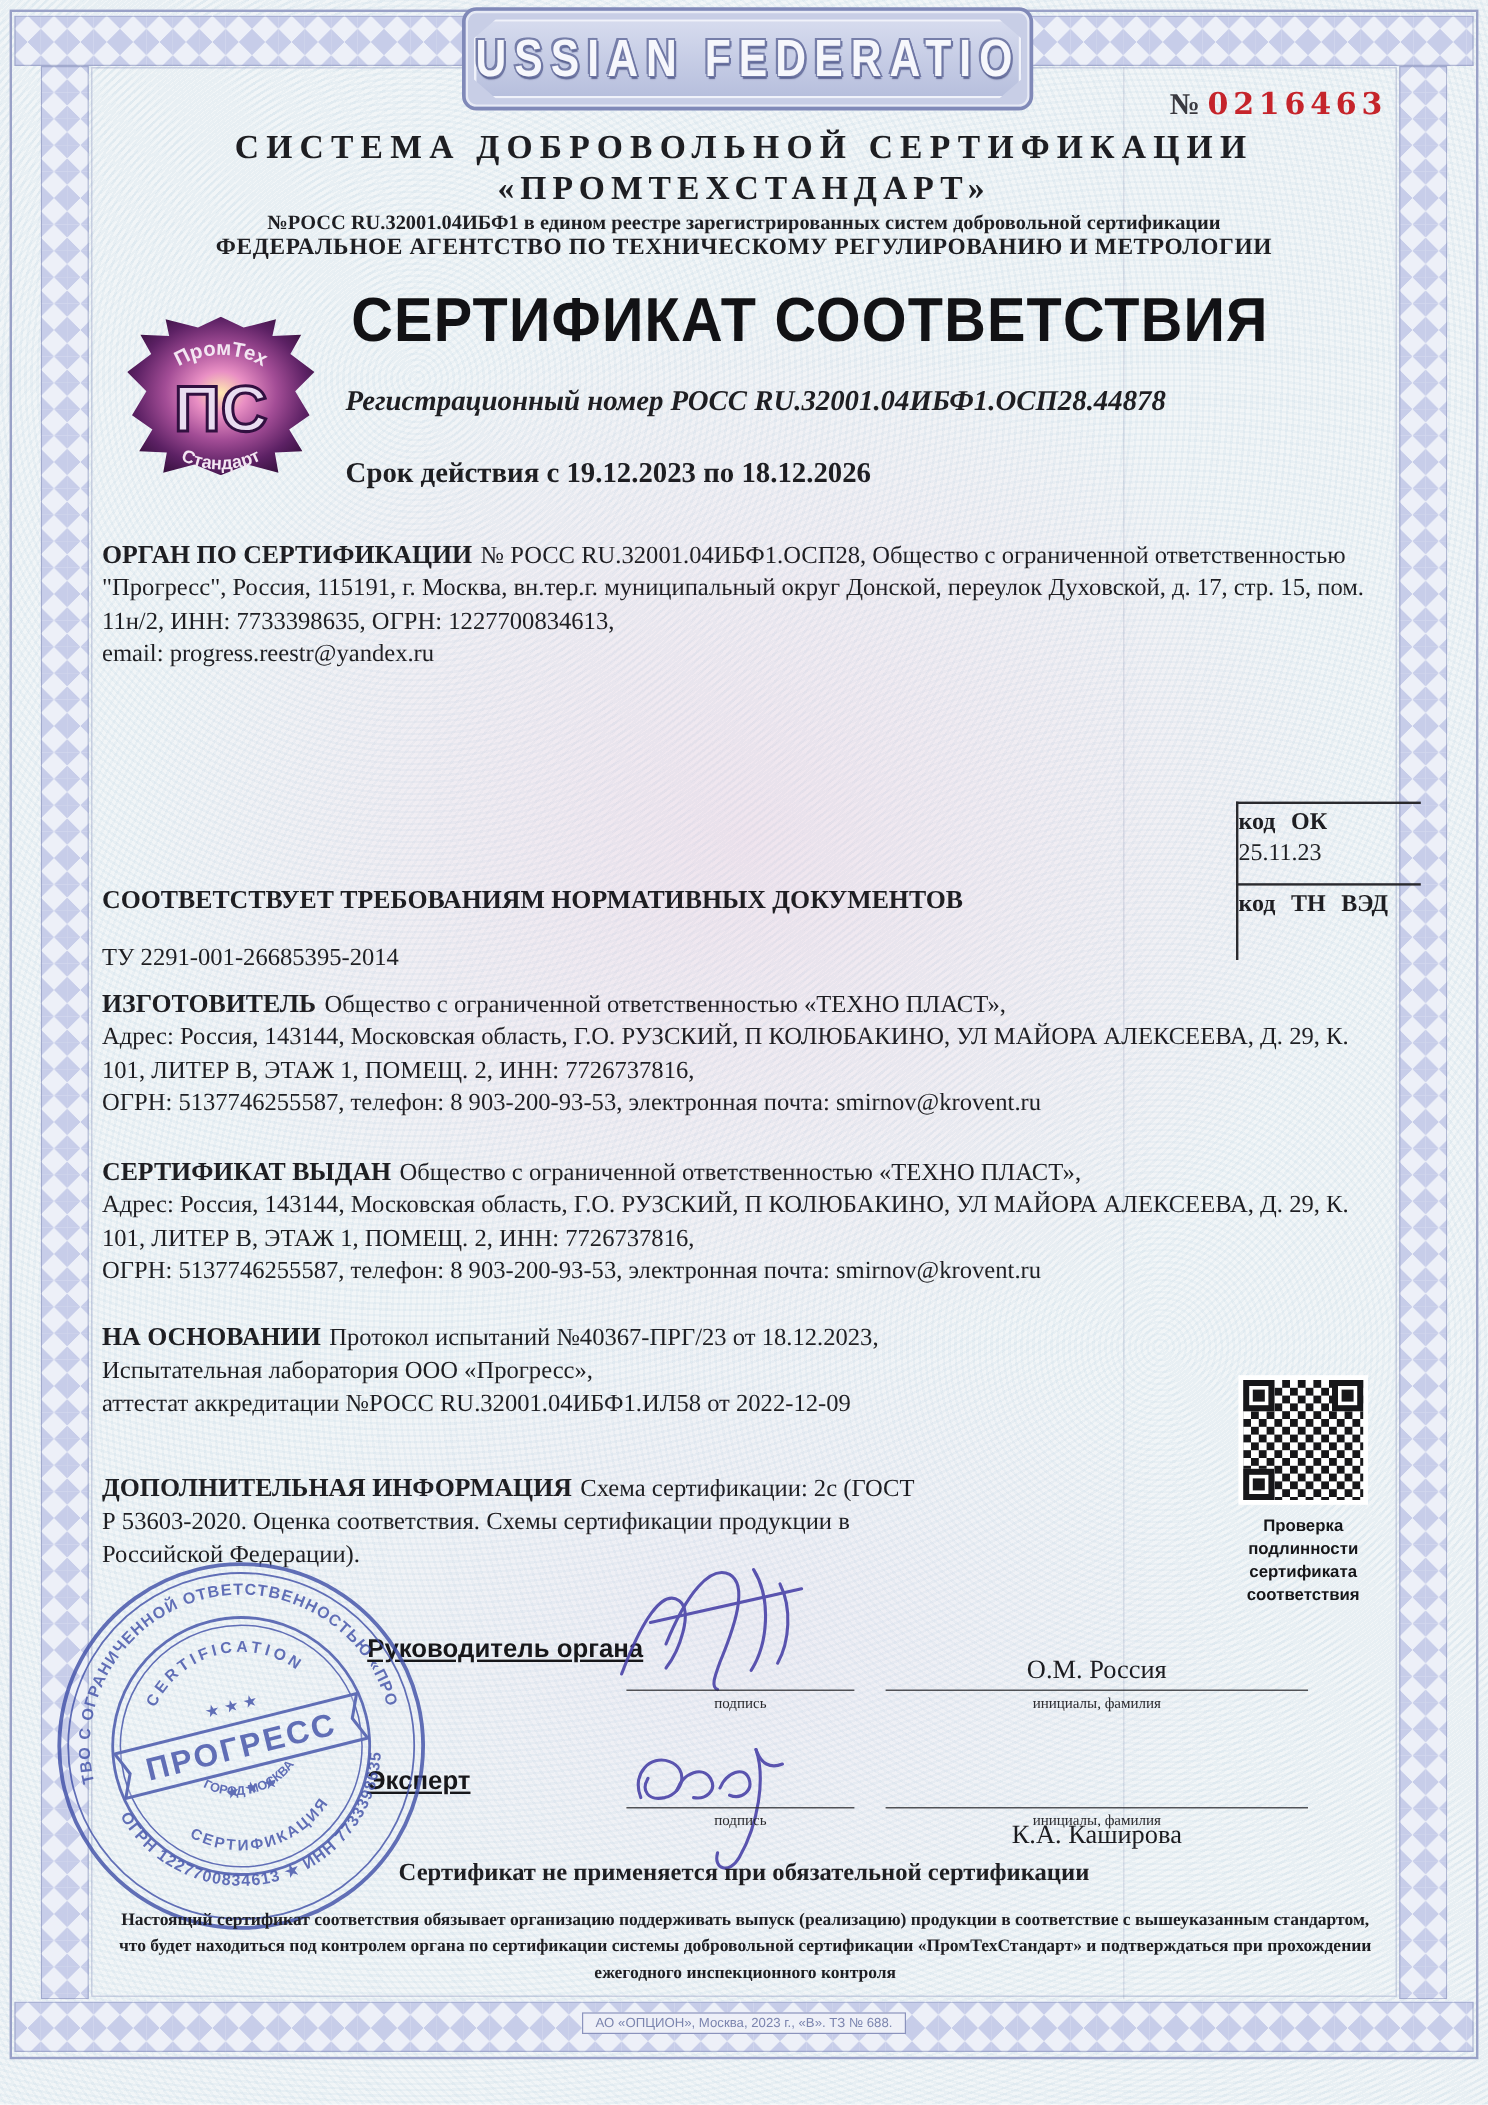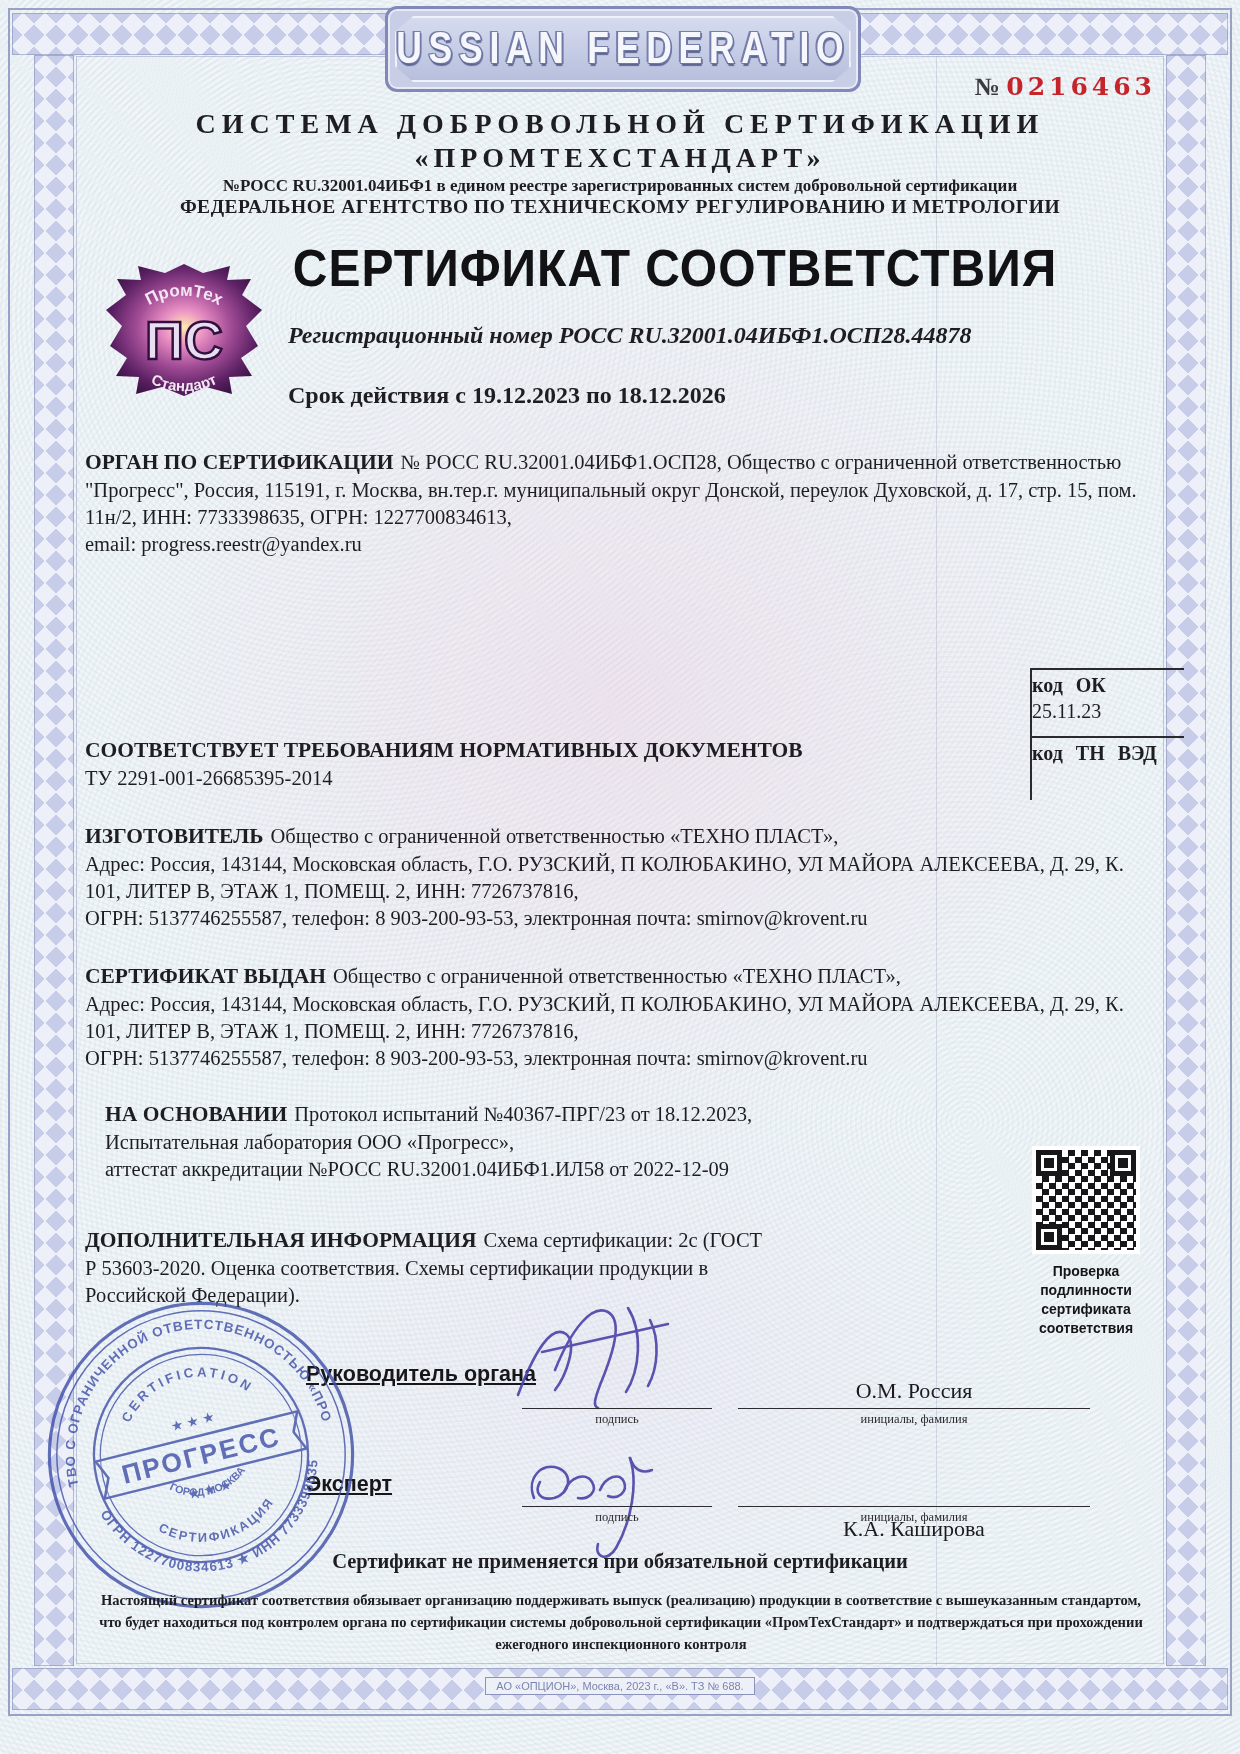--- a/index.html
+++ b/index.html
@@ -47,27 +47,27 @@
   .registry{top:176px;font-size:17px;font-weight:bold;}
   .agency{top:196px;font-size:19.5px;font-weight:bold;letter-spacing:.5px;}
   .doc-title{position:absolute;left:270px;top:238px;width:810px;text-align:center;
     font-family:"Liberation Sans",sans-serif;font-weight:bold;font-size:48px;letter-spacing:1px;
     color:#121215;transform:scaleY(1.08);transform-origin:top;}
   .regline{position:absolute;left:288px;top:322px;font-size:24px;font-weight:bold;font-style:italic;}
   .validity{position:absolute;left:288px;top:382px;font-size:24px;font-weight:bold;}
   
   .para{position:absolute;left:85px;width:1072px;margin:0;font-size:20.5px;line-height:1.33;white-space:pre-line;}
   .lead{font-weight:bold;font-size:21.5px;margin-right:7px;}
-  .block{display:block;}
+  .block{display:block;margin-top:20px;}
   .p-org{top:448px;}
   .p-product{top:597px;width:820px;}
   .p-compliance{top:736px;width:900px;}
   .p-manufacturer{top:822px;}
   .p-issued{top:962px;}
-  .p-basis{top:1100px;margin-left:20px;}
+  .p-basis{top:1100px;}
   .p-additional{top:1226px;width:690px;}
   
   .code-box{position:absolute;left:1008px;width:152px;border-top:2px solid #2a2a2e;border-left:2px solid #2a2a2e;
     text-align:left;font-size:20px;padding-top:4px;margin-left:22px;}
   .code-ok{top:668px;height:62px;}
   .code-tnved{top:736px;height:58px;}
   .code-box .lbl{font-weight:bold;word-spacing:8px;}
   .code-box .val{margin-top:3px;}
   
   .qr{position:absolute;left:1032px;top:1146px;width:108px;height:108px;background:#fff;padding:4px;box-sizing:border-box;}

